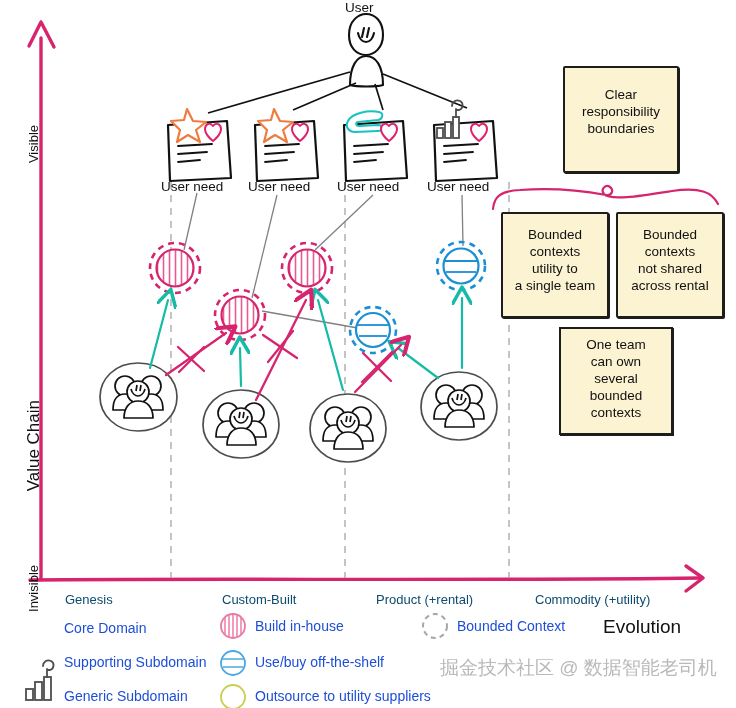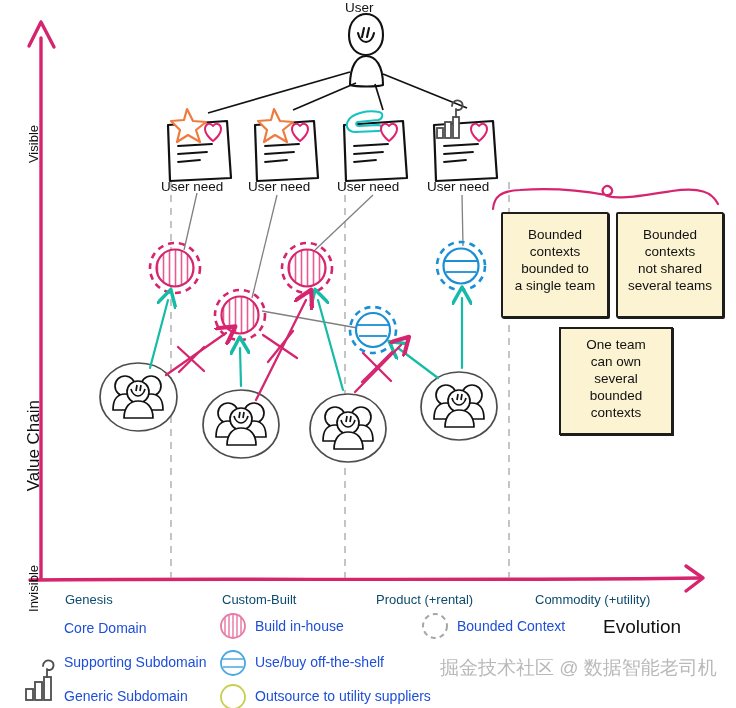--- a/index.html
+++ b/index.html
@@ -265,40 +265,49 @@
   <div class="txt need-label" style="left:337px; top:179px;"><span>User need</span></div>
   <div class="txt need-label" style="left:427px; top:179px;"><span>User need</span></div>
 
   <div class="txt tick-label" style="left:65px; top:592px;"><span>Genesis</span></div>
   <div class="txt tick-label" style="left:222px; top:592px;"><span>Custom-Built</span></div>
   <div class="txt tick-label" style="left:376px; top:592px;"><span>Product (+rental)</span></div>
   <div class="txt tick-label" style="left:535px; top:592px;"><span>Commodity (+utility)</span></div>
 
   <div class="txt evolution" style="left:603px; top:616px;"><span>Evolution</span></div>
 
+  <div class="note" style="left:563px; top:66px; width:112px; height:103px;
+              border:2.2px solid #1d1d1b; border-radius:2px;
+              box-shadow:1px 1px 0 #1d1d1b;">
+    <div class="note-text" style="top:18px;">
+      <div>Clear</div>
+      <div>responsibility</div>
+      <div>boundaries</div>
+    </div>
+  </div>
 
   <div class="note" style="left:501px; top:212px; width:104px; height:102px;
               border:2.2px solid #1d1d1b; border-radius:2px;
               box-shadow:1px 1px 0 #1d1d1b;">
     <div class="note-text" style="top:12px;">
       <div>Bounded</div>
       <div>contexts</div>
-      <div>bounded to</div>
+      <div>utility to</div>
       <div>a single team</div>
     </div>
   </div>
 
   <div class="note" style="left:616px; top:212px; width:104px; height:102px;
               border:2.2px solid #1d1d1b; border-radius:2px;
               box-shadow:1px 1px 0 #1d1d1b;">
     <div class="note-text" style="top:12px;">
       <div>Bounded</div>
       <div>contexts</div>
       <div>not shared</div>
-      <div>several teams</div>
+      <div>across rental</div>
     </div>
   </div>
 
   <div class="note" style="left:559px; top:327px; width:110px; height:104px;
               border:2.2px solid #1d1d1b; border-radius:0;
               box-shadow:1px 1px 0 #1d1d1b;">
     <div class="note-text" style="top:7px;">
       <div>One team</div>
       <div>can own</div>
       <div>several</div>

